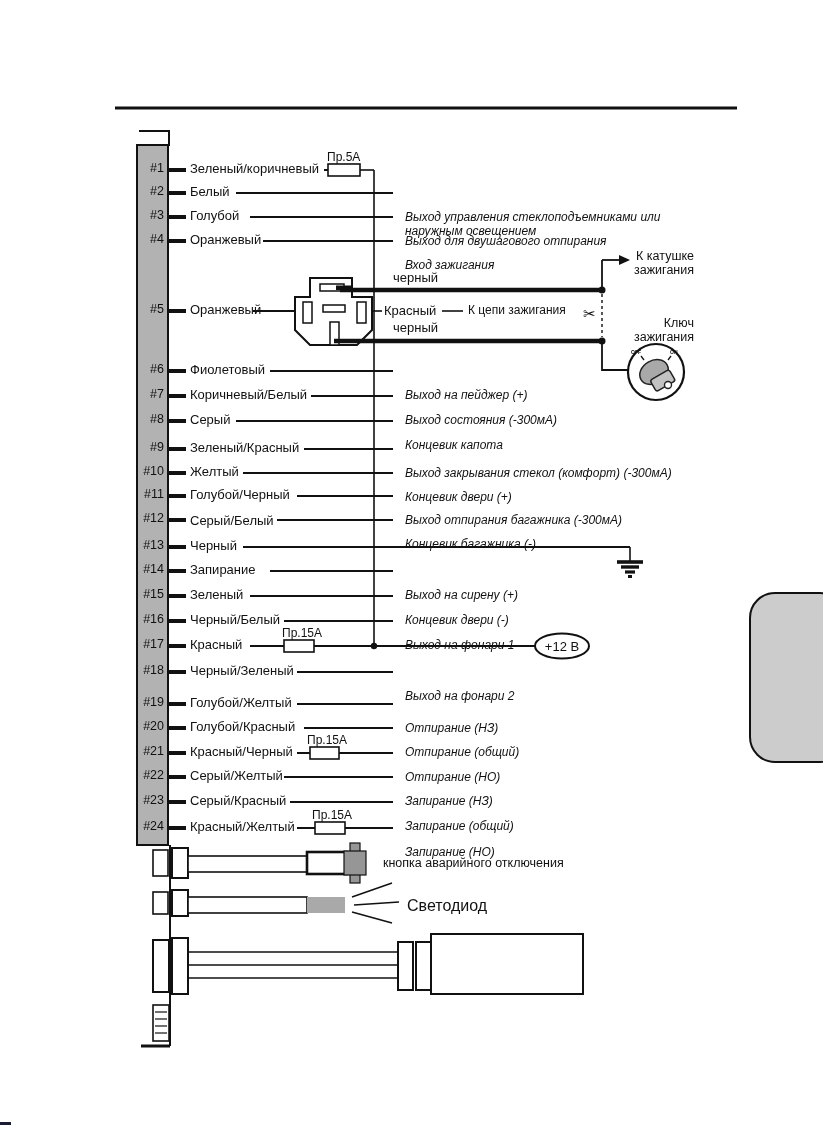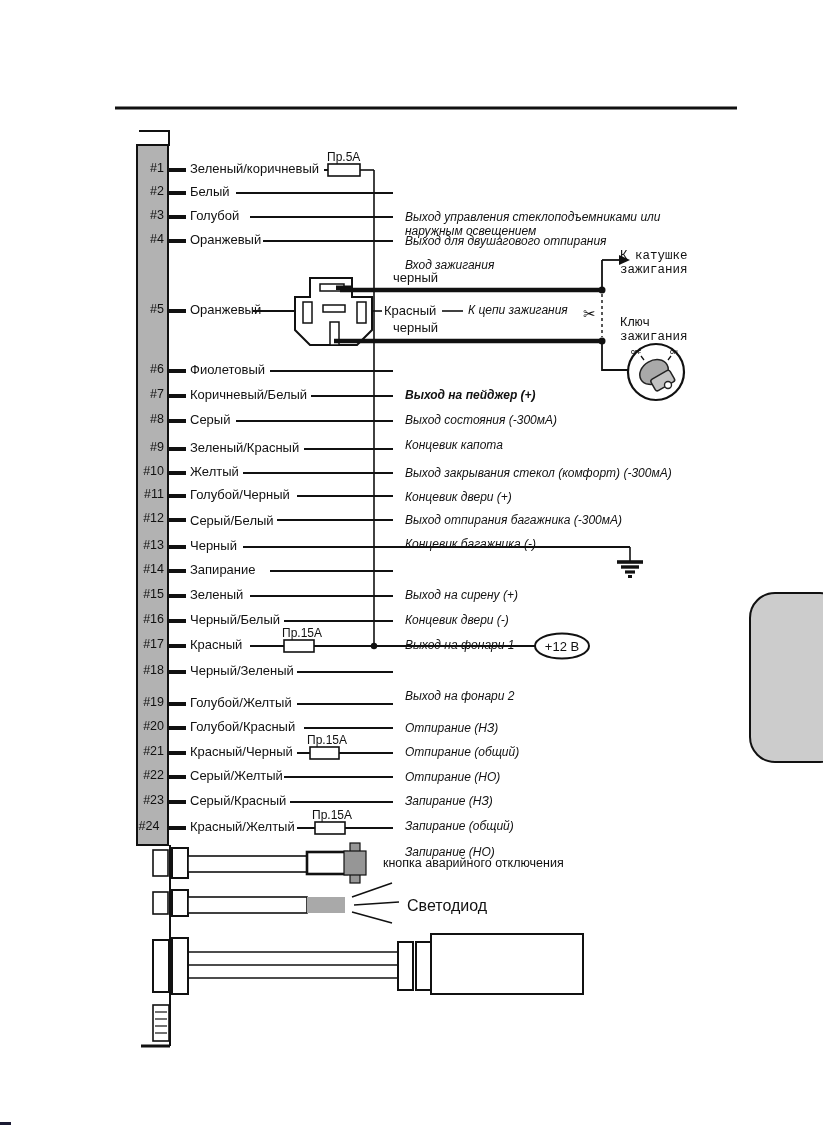--- a/index.html
+++ b/index.html
@@ -5,22 +5,22 @@
   html,body{margin:0;padding:0;background:#fff;}
   .canvas{position:relative;width:823px;height:1135px;background:#ffffff;overflow:hidden;
           font-family:"Liberation Sans",sans-serif;color:#111;}
   .canvas svg{position:absolute;left:0;top:0;}
   .pin-num{position:absolute;left:134px;width:30px;text-align:right;font-size:12.5px;white-space:nowrap;}
   .tick{position:absolute;left:167px;width:19px;height:4px;background:#111;}
   .wire-name{position:absolute;left:190px;font-size:13px;white-space:nowrap;}
   .wire-line{position:absolute;height:1.6px;background:#111;}
   .wire-desc{position:absolute;left:405px;font-style:italic;font-size:12px;max-width:292px;line-height:1.2;margin-top:26px;}
   .lbl{position:absolute;font-size:12px;white-space:nowrap;}
-  .ital{font-style:italic;}
-  .serif-lbl{position:absolute;font-family:Liberation Mono, monospace;font-size:12.5px;text-align:left;line-height:1.15;}
+  .ital{}
+  .serif-lbl{position:absolute;font-family:Liberation Sans, sans-serif;font-size:12.5px;text-align:right;line-height:1.15;}
   .tiny{position:absolute;font-size:5px;font-weight:bold;letter-spacing:0;}
   .scissors{position:absolute;font-size:15px;line-height:1;}
   .corner-mark{position:absolute;left:0;top:1122px;width:11px;height:3px;background:#1b1b33;}
 </style>
 </head>
 <body>
 
 <div class="canvas">
 
   <svg width="823" height="1135" viewBox="0 0 823 1135">
@@ -137,21 +137,21 @@
       <div class="wire-line" style="left: 263.2px; top: 240px; width: 129.8px;"></div>
       <div class="wire-desc" style="top: 232px;">Вход зажигания</div>
       <div class="pin-num" style="top: 302px;">#5</div>
       <div class="tick" style="top: 309px;"></div>
       <div class="wire-name" style="top: 302px;">Оранжевый</div>
       <div class="wire-line" style="left: 253px; top: 310px; width: 42px;"></div>
       <div class="pin-num" style="top: 362px;">#6</div>
       <div class="tick" style="top: 369px;"></div>
       <div class="wire-name" style="top: 362px;">Фиолетовый</div>
       <div class="wire-line" style="left: 270px; top: 370px; width: 123px;"></div>
-      <div class="wire-desc" style="top: 362px; font-weight: bold;">Выход на пейджер (+)</div>
+      <div class="wire-desc" style="top: 362px;">Выход на пейджер (+)</div>
       <div class="pin-num" style="top: 387px;">#7</div>
       <div class="tick" style="top: 394px;"></div>
       <div class="wire-name" style="top: 387px;">Коричневый/Белый</div>
       <div class="wire-line" style="left: 310.8px; top: 395px; width: 82.2px;"></div>
       <div class="wire-desc" style="top: 387px;">Выход состояния (-300мА)</div>
       <div class="pin-num" style="top: 412px;">#8</div>
       <div class="tick" style="top: 419px;"></div>
       <div class="wire-name" style="top: 412px;">Серый</div>
       <div class="wire-line" style="left: 236px; top: 420px; width: 157px;"></div>
       <div class="wire-desc" style="top: 412px;">Концевик капота</div>
@@ -223,21 +223,21 @@
       <div class="pin-num" style="top: 768px;">#22</div>
       <div class="tick" style="top: 775px;"></div>
       <div class="wire-name" style="top: 768px;">Серый/Желтый</div>
       <div class="wire-line" style="left: 283.6px; top: 776px; width: 109.4px;"></div>
       <div class="wire-desc" style="top: 768px;">Запирание (НЗ)</div>
       <div class="pin-num" style="top: 793px;">#23</div>
       <div class="tick" style="top: 800px;"></div>
       <div class="wire-name" style="top: 793px;">Серый/Красный</div>
       <div class="wire-line" style="left: 290.4px; top: 801px; width: 102.6px;"></div>
       <div class="wire-desc" style="top: 793px;">Запирание (общий)</div>
-      <div class="pin-num" style="top: 819px; text-align: center;">#24</div>
+      <div class="pin-num" style="top: 819px;">#24</div>
       <div class="tick" style="top: 826px;"></div>
       <div class="wire-name" style="top: 819px;">Красный/Желтый</div>
       <div class="wire-line" style="left: 297px; top: 827px; width: 18px;"></div>
       <div class="wire-line" style="left: 345px; top: 827px; width: 48px;"></div>
       <div class="wire-desc" style="top: 819px;">Запирание (НО)</div>
     </div>
 
   <div class="lbl" style="left:327px;top:150px;">Пр.5А</div>
   <div class="lbl" style="left:282px;top:626px;">Пр.15А</div>
   <div class="lbl" style="left:307px;top:733px;">Пр.15А</div>

